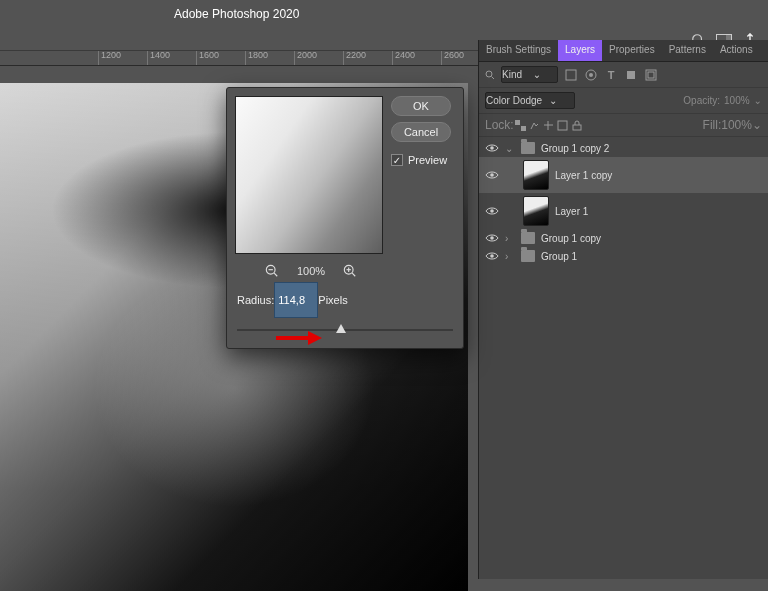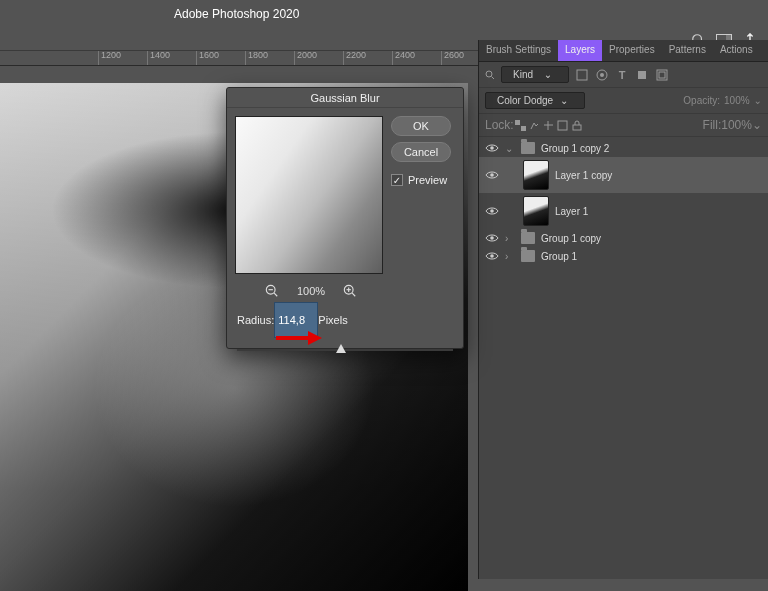--- a/index.html
+++ b/index.html
@@ -14,21 +14,21 @@
     .canvas::before { content: ""; position: absolute; inset: 0; background:
       radial-gradient(ellipse 200px 170px at 50% 60%, rgba(255,255,255,0.25), transparent 70%),
       radial-gradient(ellipse 280px 120px at 50% 25%, rgba(0,0,0,0.85), transparent 65%),
       linear-gradient(180deg, rgba(0,0,0,0.1), rgba(0,0,0,0.4) 80%);
     }
     .panel-area { position: absolute; right: 0; top: 40px; width: 290px; height: 539px; background: #454545; border-left: 1px solid #222; }
     .panel-tabs { display: flex; background: #383838; border-bottom: 1px solid #222; height: 22px; }
     .panel-tab { padding: 4px 7px; font-size: 10px; color: #aaa; cursor: pointer; }
     .panel-tab.active { background: #8b5cf6; color: #eee; }
     .filter-row { display: flex; align-items: center; padding: 4px 6px; gap: 6px; border-bottom: 1px solid #3a3a3a; }
-    .filter-select { background: #333; border: 1px solid #222; color: #ccc; font-size: 10px; padding: 2px 16px 2px 11px; border-radius: 2px; position: relative; }
+    .filter-select { background: #333; border: 1px solid #222; color: #ccc; font-size: 10px; padding: 2px 16px 2px 0; border-radius: 2px; position: relative; }
     .mini-icon { width: 14px; height: 14px; color: #999; display: inline-flex; align-items: center; justify-content: center; }
     .blend-row { display: flex; align-items: center; padding: 4px 6px; gap: 4px; font-size: 10px; color: #888; border-bottom: 1px solid #3a3a3a; }
     .lock-row { display: flex; align-items: flex-end; padding: 4px 6px; gap: 0; font-size: 12px; color: #888; border-bottom: 1px solid #3a3a3a; }
     .layers-list { padding: 2px 0; }
     .layer-row { display: flex; align-items: center; padding: 3px 6px; gap: 6px; font-size: 10px; color: #ddd; }
     .layer-row.selected { background: #5b5b5b; }
     .layer-row .indent { width: 12px; }
     .eye { width: 14px; text-align: center; color: #ccc; cursor: pointer; }
     .folder-caret { color: #999; width: 10px; }
     .folder-icon { width: 14px; height: 12px; background: #888; border-radius: 1px; position: relative; }
@@ -239,21 +239,20 @@
           </svg>
         </span>
         <span class="folder-caret">›</span>
         <span class="folder-icon"></span>
         <span>Group 1</span>
       </div>
     </div>
 </div>
 
 <div class="dialog">
-  <div class="dialog-title">Gaussian Blur</div>
   <div class="dialog-body">
     <div>
       <div class="preview-box"></div>
     </div>
     <div class="dialog-controls">
       <div class="ps-btn">OK</div>
       <div class="ps-btn">Cancel</div>
       <div class="checkbox-row">
         <div class="checkbox">✓</div>
         <span>Preview</span>

